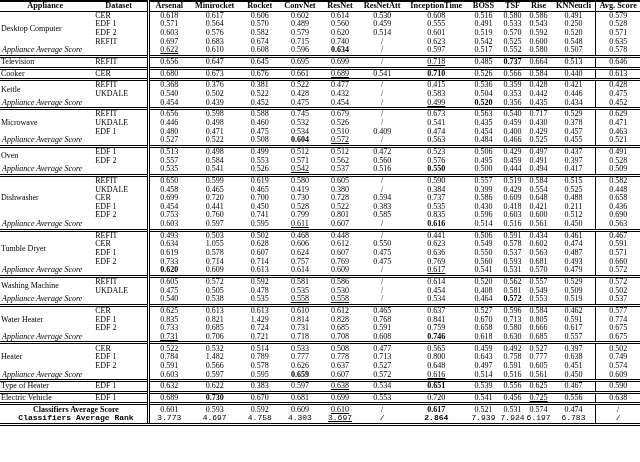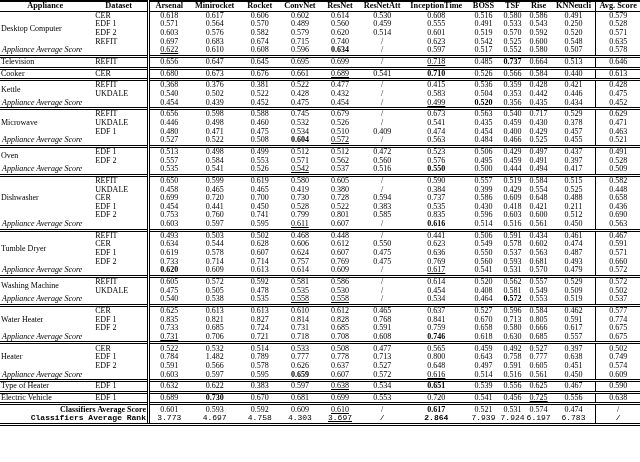--- a/index.html
+++ b/index.html
@@ -10,21 +10,21 @@
     overflow:hidden;white-space:nowrap;}
   thead th{font-weight:bold;font-size:8.3px;border-top:2px solid #000;border-bottom:1.2px solid #000;}
   td.appliance{text-align:left;}
   td.dataset{text-align:left;padding-left:5px;}
   .dsep{border-left:3px double #000;margin-top:29px;}
   .asep{border-left:1px solid #000;}
   tr.group-start td{border-top:3px double #000;}
   tr.footer-start td{border-top:3px double #000;}
   tr.last-row td{border-bottom:3px double #000;font-family:Liberation Mono, monospace;}
   td.avg-label{font-style:italic;text-align:left;padding-left:2px;}
-  td.footer-label{font-weight:bold;text-align:right;padding-left:6px;}
+  td.footer-label{font-weight:bold;text-align:center;padding-left:6px;}
   td.b{font-weight:bold;}
   td.u{text-decoration:underline;}
 </style>
 </head>
 <body>
 
 <div class="page">
   <table class="results">
     <colgroup>
         <col style="width: 90px;">
@@ -425,21 +425,21 @@
           <td>0.441</td>
           <td>0.506</td>
           <td>0.591</td>
           <td>0.434</td>
           <td>0.461</td>
           <td class="asep">0.467</td>
         </tr>
         <tr>
           <td class="dataset">CER</td>
           <td class="dsep">0.634</td>
-          <td>0.544</td>
+          <td>1.055</td>
           <td>0.628</td>
           <td>0.606</td>
           <td>0.612</td>
           <td>0.550</td>
           <td>0.623</td>
           <td>0.549</td>
           <td>0.578</td>
           <td>0.602</td>
           <td>0.474</td>
           <td class="asep">0.591</td>
@@ -548,21 +548,21 @@
           <td>0.527</td>
           <td>0.596</td>
           <td>0.584</td>
           <td>0.462</td>
           <td class="asep">0.577</td>
         </tr>
         <tr>
           <td class="dataset">EDF 1</td>
           <td class="dsep">0.835</td>
           <td>0.821</td>
-          <td>0.827</td>
+          <td>1.429</td>
           <td>0.814</td>
           <td>0.828</td>
           <td>0.768</td>
           <td>0.841</td>
           <td>0.670</td>
           <td>0.713</td>
           <td>0.805</td>
           <td>0.591</td>
           <td class="asep">0.774</td>
         </tr>

